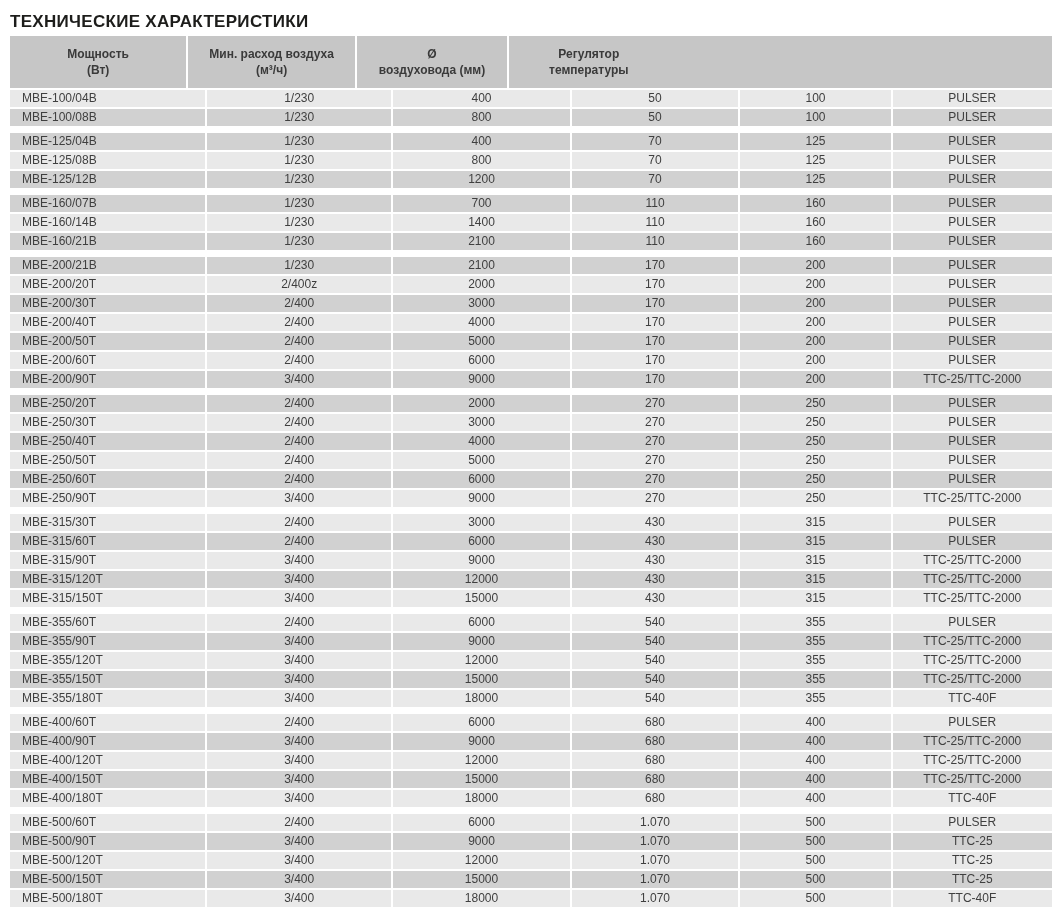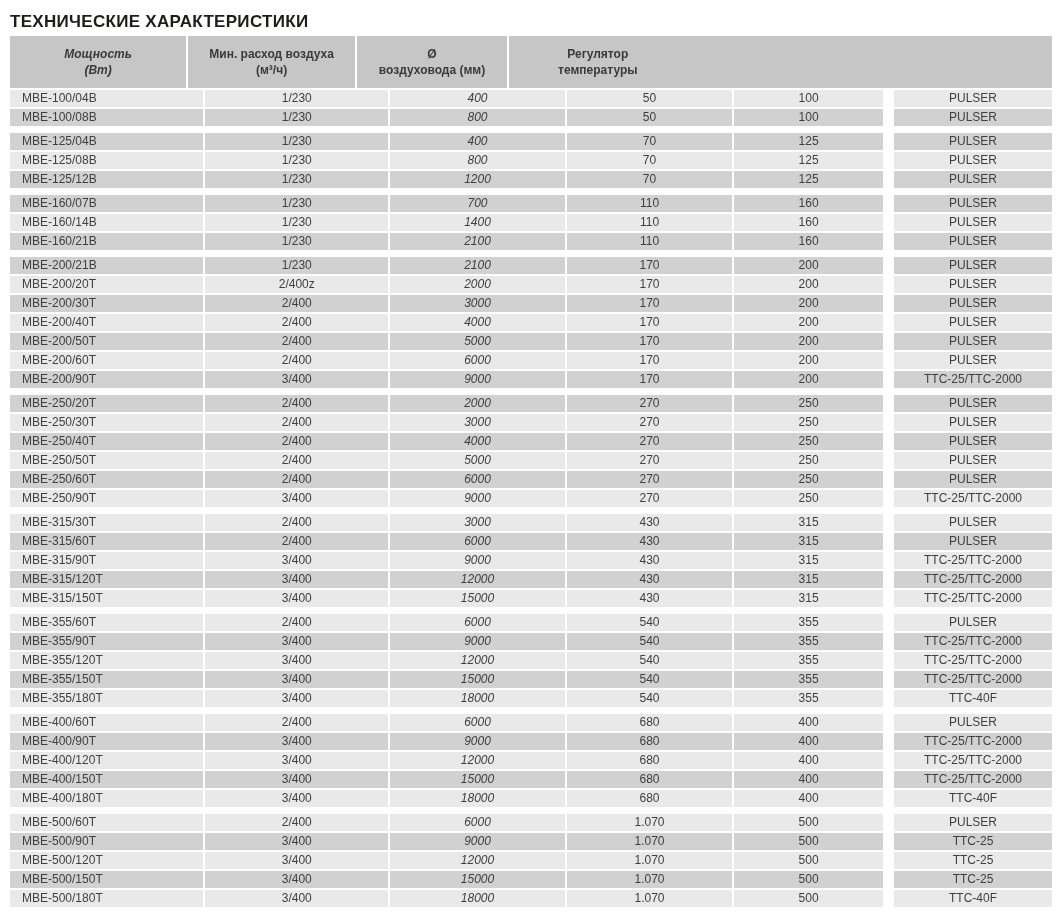--- a/index.html
+++ b/index.html
@@ -39,24 +39,24 @@
     font-size:12px;color:var(--cell-text);
   }
   .row.light .cell{background:var(--row-light);}
   .row.dark .cell{background:var(--row-dark);}
   .cell{
     text-align:center;border-right:2px solid #fff;overflow:hidden;white-space:nowrap;
   }
   .cell:last-child,.header-cell:last-child{border-right:none;}
   .c0{width:18.9%;text-align:left;padding-left:12px;}
   .c1{width:17.9%;}
-  .c2{width:17.1%;font-style:italic;}
+  .c2{width:17.1%;}
   .c3{width:16.2%;}
   .c4{width:14.6%;}
-  .c5{width:15.3%;margin-left:9px;}
+  .c5{width:15.3%;}
 </style>
 </head>
 <body>
 
 <div class="page">
   <div class="title">ТЕХНИЧЕСКИЕ ХАРАКТЕРИСТИКИ</div>
 
   <div class="table">
     <div class="header-row">
       <div class="header-cell c2">

